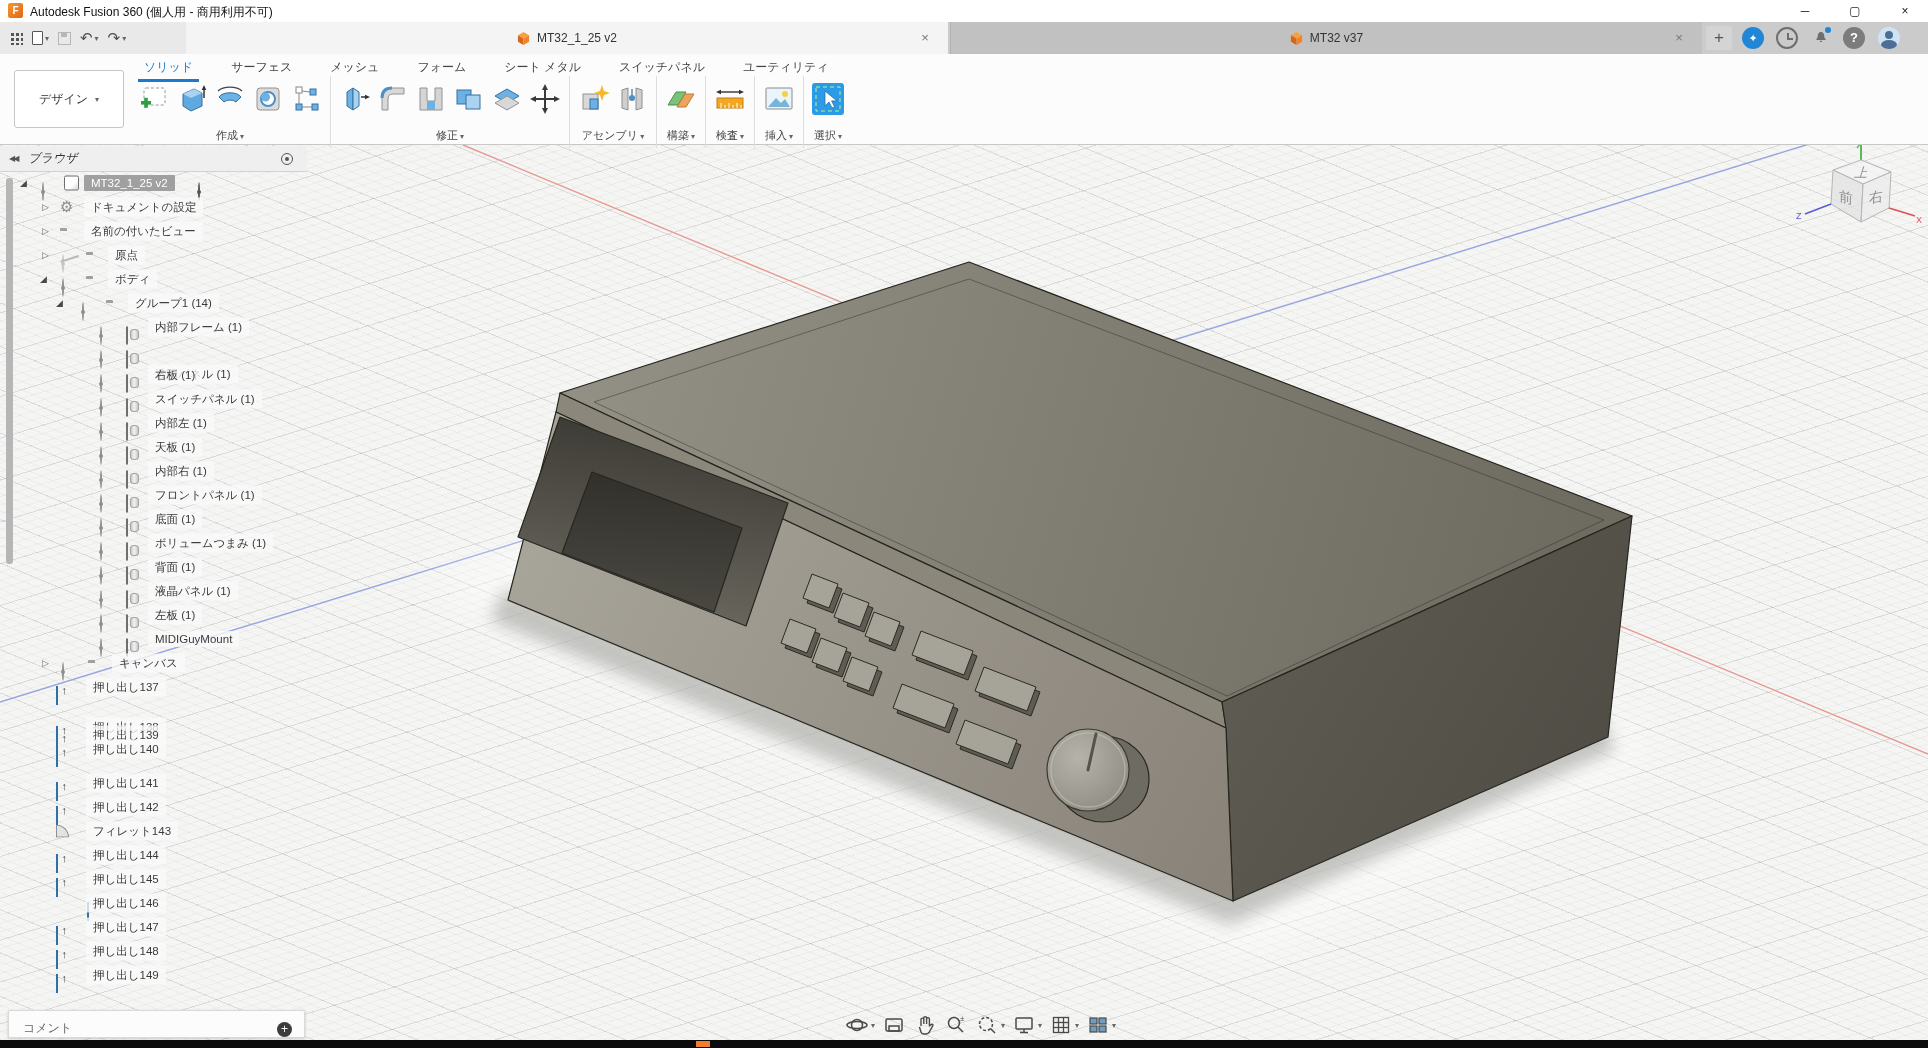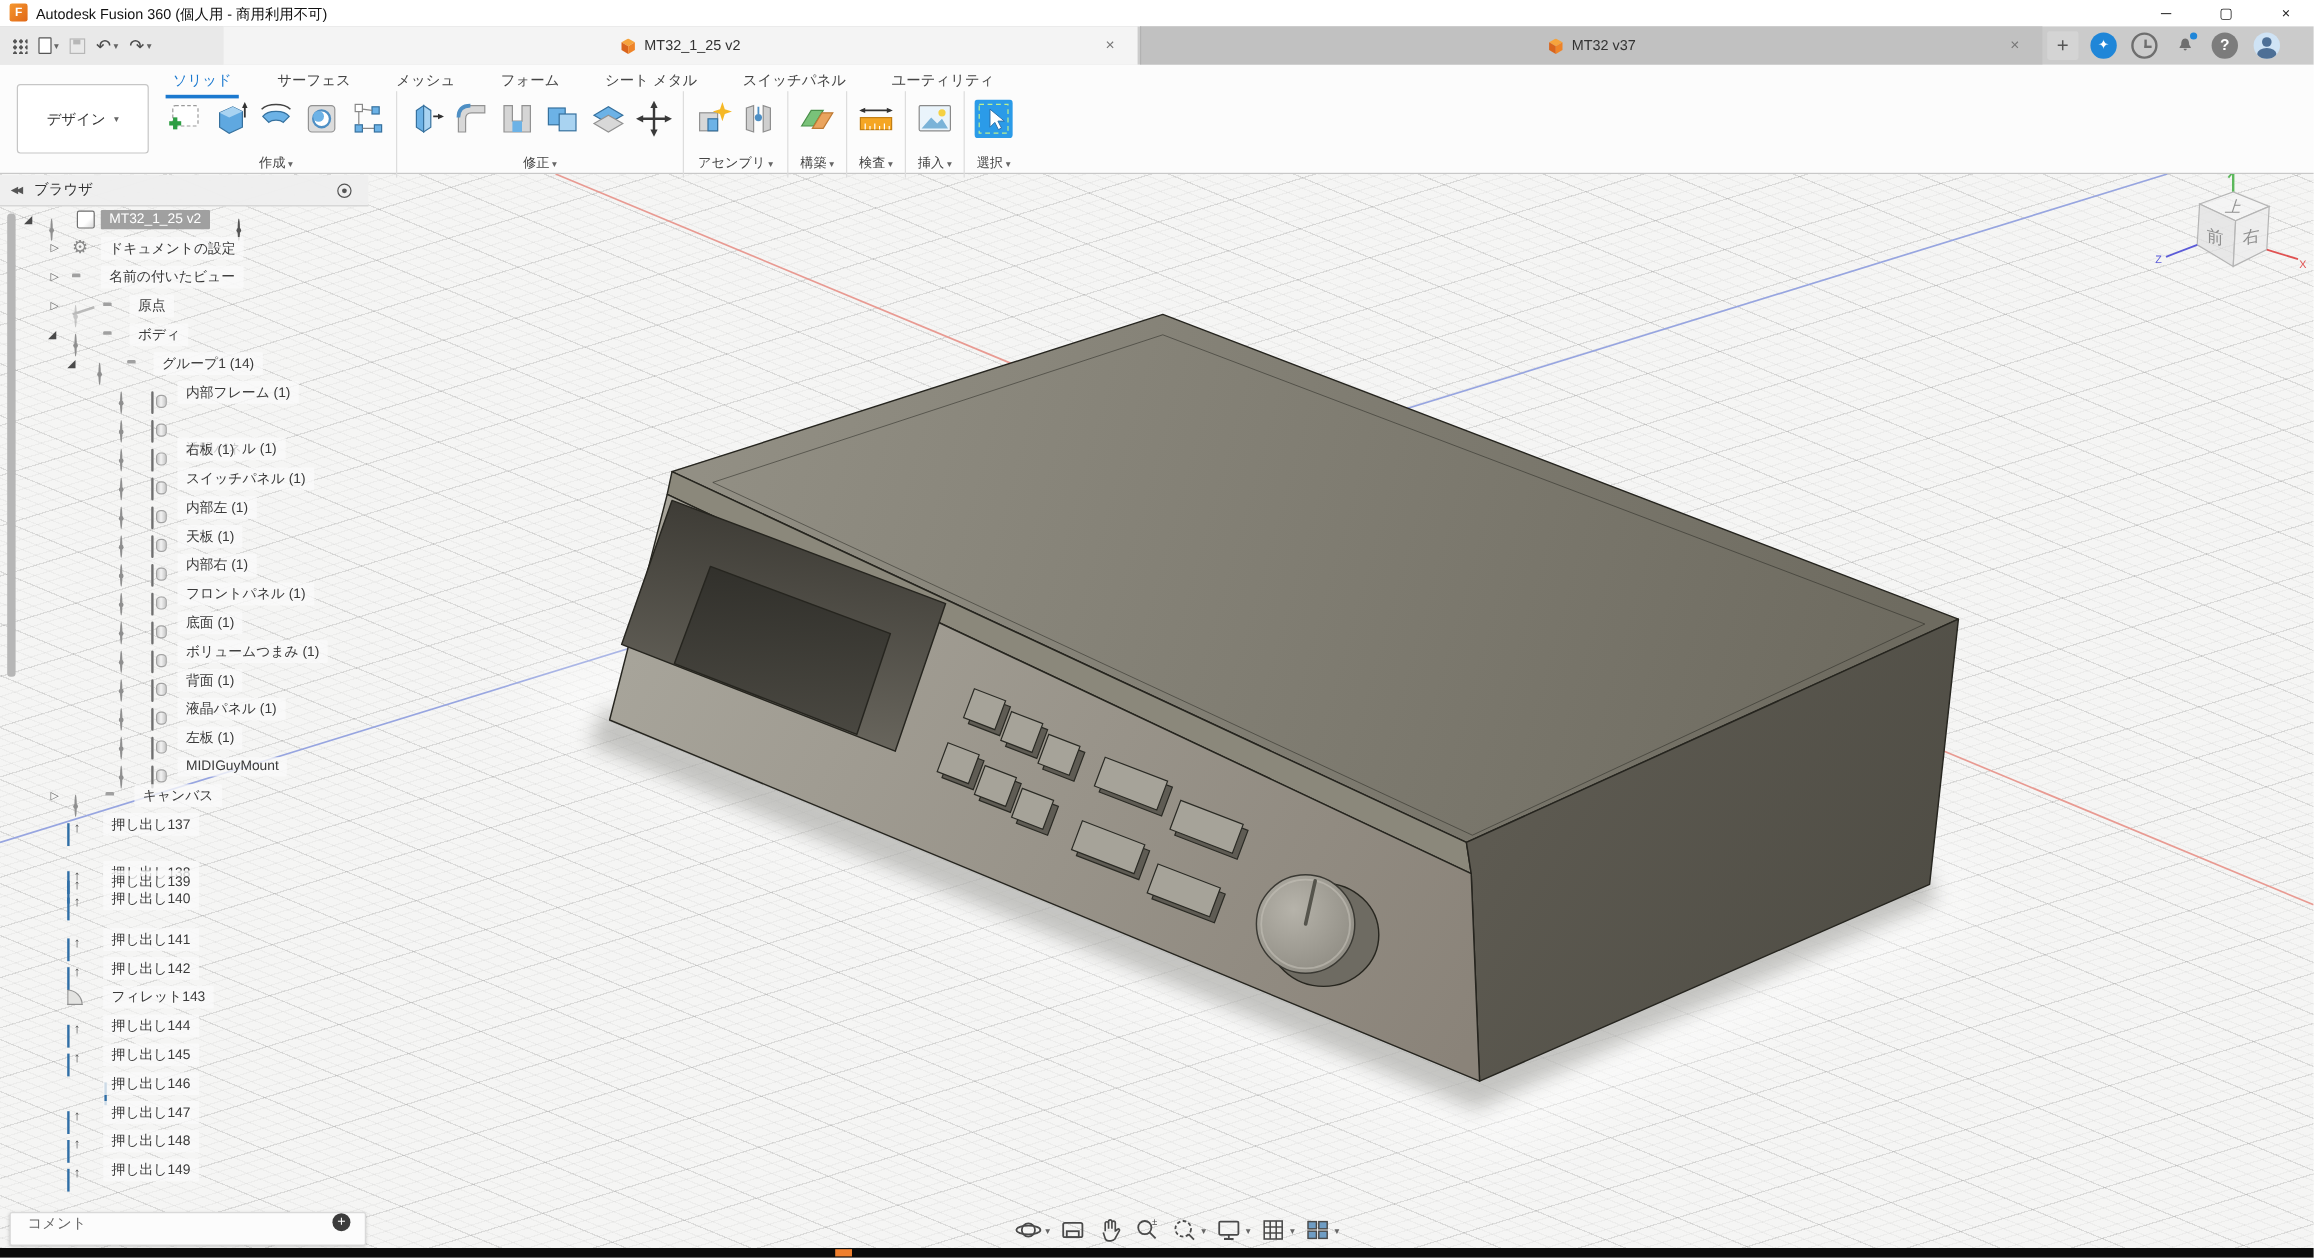--- a/index.html
+++ b/index.html
@@ -75,21 +75,21 @@
       repeating-linear-gradient(163deg,  rgba(60,60,60,.045) 0 1px, transparent 1px 8px);
     z-index:0; }
   #model-svg { position:absolute; left:0; top:0; width:1928px; height:1048px; z-index:1; pointer-events:none; }
   #viewcube-svg { position:absolute; left:1795px; top:140px; width:130px; height:125px; z-index:2; }
 
   
   #browser { position:absolute; left:0; top:146px; width:307px; height:894px; z-index:5; }
   #browser-header { position:absolute; left:0; top:0; width:307px; height:26px; background:rgba(238,238,238,.96);
     border-bottom:1px solid #d2d2d2; display:flex; align-items:center; }
   #collapse-ic { font-size:8px; color:#555; letter-spacing:-2px; margin-left:9px; }
-  #browser-title { font-size:12px; color:#333; margin-left:11px; }
+  #browser-title { font-size:12px; color:#333; margin-left:11px;font-style:italic; }
   #browser-close { position:absolute; left:281px; top:7px; width:12px; height:12px; border:1.5px solid #555;
     border-radius:50%; }
   #browser-close::after { content:""; position:absolute; left:50%; top:50%; width:4px; height:4px; margin:-2px;
     background:#555; border-radius:50%; }
   #browser-scrollbar { position:absolute; left:6px; top:32px; width:7px; height:386px; background:#b6b6b6; border-radius:3px; }
 
   .trow { position:absolute; left:0; width:307px; height:24px; }
   .tn { position:absolute; top:50%; transform:translateY(-50%); }
   .tri { position:absolute; top:50%; transform:translateY(-50%); font-size:9px; color:#4a4a4a; line-height:1; }
   .t-open::before { content:"◢"; } .t-closed::before { content:"▷"; color:#666; }
@@ -115,21 +115,21 @@
   .ic-target::after { content:""; position:absolute; left:50%; top:50%; width:4px; height:4px; margin:-2px;
     background:#555; border-radius:50%; }
   .fi-extrude { width:13px; height:11px; background:linear-gradient(180deg,#9ed0f2 20%,#4f9ddd);
     border:1px solid #2f6ea6; position:relative; }
   .fi-extrude::after { content:"↑"; position:absolute; right:-10px; top:-3px; font-size:11px; color:#444; }
   .fi-fillet { width:13px; height:13px; background:#e3e3e1; border:1px solid #8f8f8f; border-radius:0 100% 0 0; }
 
   
   #comment-bar { position:absolute; left:8px; top:1010px; width:297px; height:28px; background:#fcfcfc;
     border:1px solid #d9d9d9; border-radius:2px; box-shadow:0 1px 3px rgba(0,0,0,.18); z-index:6;
-    display:flex; align-items:flex-start; }
+    display:flex; align-items:flex-end; }
   #comment-label { font-size:12px; color:#666; margin-left:14px; flex:1; }
   #comment-add { width:15px; height:15px; border-radius:50%; background:#3c3c3c; color:#fff; font-size:12px;
     line-height:14px; text-align:center; margin-right:12px; }
   #nav-toolbar { position:absolute; left:845px; top:1012px; height:26px; display:flex; align-items:center;
     gap:7px; z-index:6; color:#4a4a4a; }
   .nav-ic { display:flex; align-items:center; }
   .nav-ic svg { display:block; }
   #taskbar { position:absolute; left:0; top:1040px; width:1928px; height:8px; background:#0b0b0b; z-index:60; }
   #taskbar-app { position:absolute; left:696px; top:1041px; width:14px; height:6px; background:#ef7f2e; z-index:61; }
 </style>

